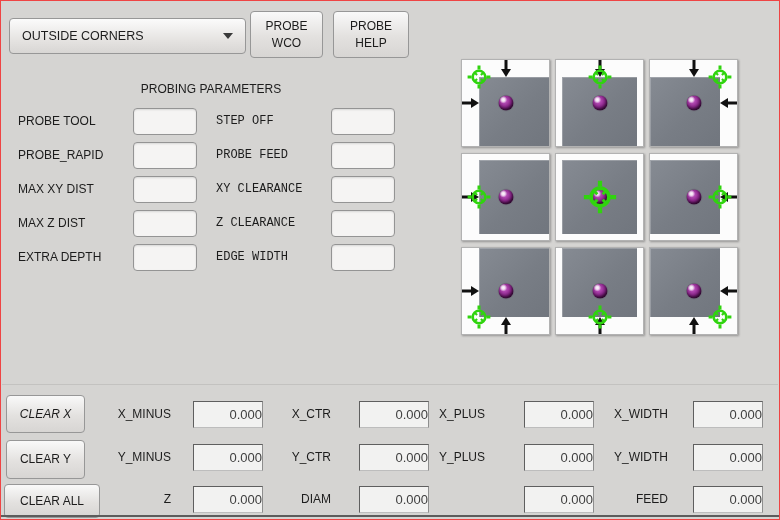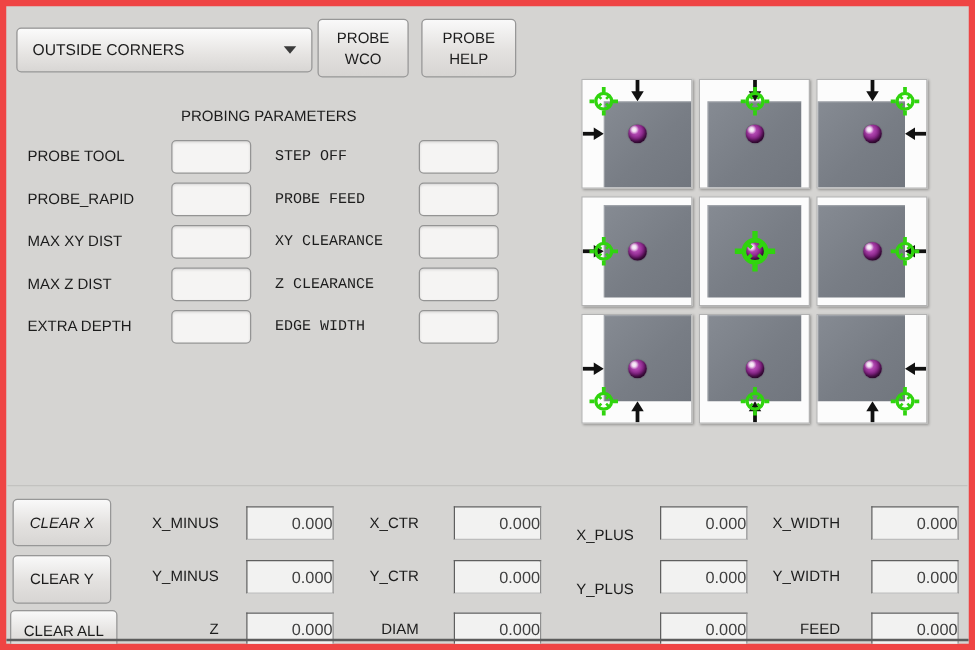--- a/index.html
+++ b/index.html
@@ -1,18 +1,18 @@
 <!DOCTYPE html>
 <html style="--workpiece: #787d85; --sphere: #7c1d7c;"><head>
 <meta charset="utf-8">
 <style>
   html,body{margin:0;padding:0;background:#c8c7c5;}
   #app{
     position:relative;width:780px;height:520px;box-sizing:border-box;
-    background:#d5d4d2;border:5px solid #ef4444;
+    background:#d5d4d2;border:1px solid #ef4444;
     font-family:"Liberation Sans", sans-serif;color:#1c1c1c;overflow:hidden;
   }
   .bottom-frame{position:absolute;left:0;right:0;bottom:2px;height:2px;background:#5c5c5c;}
   .section-divider{position:absolute;left:1px;right:1px;top:383px;height:1px;background:#c3c2c0;}
 
   
   .combo{
     position:absolute;left:8px;top:17px;width:237px;height:36px;box-sizing:border-box;
     background:linear-gradient(#fbfbfb,#e6e4e2 60%,#d8d6d4);
     border:1px solid #979797;border-radius:4px;
@@ -91,24 +91,24 @@
   .l  .cross{left:17px;top:50%;}
   .c  .cross{left:50%;top:50%;}
   .r  .cross{left:calc(100% - 17px);top:50%;}
   .bl .cross{left:17px;top:calc(100% - 17px);}
   .b  .cross{left:50%;top:calc(100% - 17px);}
   .br .cross{left:calc(100% - 17px);top:calc(100% - 17px);}
 
   
   #btn-clear-x  {left:5px;top:394px;width:79px;height:38px;font-style:italic;}
   #btn-clear-y  {left:5px;top:439px;width:79px;height:39px;}
-  #btn-clear-all{left:3px;top:483px;width:86px;height:34px;}
+  #btn-clear-all{left:3px;top:483px;width:96px;height:34px;}
   .res-row{position:absolute;left:0;width:780px;height:27px;}
   .rlabel{position:absolute;width:120px;line-height:27px;font-size:12px;text-align:right;white-space:nowrap;}
-  .rl1{left:50px;} .rl2{left:210px;} .rl3{left:382px;margin-top:10px;} .rl4{left:547px;}
+  .rl1{left:50px;} .rl2{left:210px;} .rl3{left:364px;} .rl4{left:547px;}
   .rval{
     position:absolute;width:70px;height:27px;box-sizing:border-box;
     background:#f2f2f1;border:1px solid #5f5f5f;border-bottom-color:#bdbdbd;border-right-color:#8e8e8e;
     text-align:right;line-height:25px;font-size:13px;color:#404040;
   }
   .rv1{left:192px;} .rv2{left:358px;} .rv3{left:523px;} .rv4{left:692px;}
 </style>
 </head>
 <body>
 

